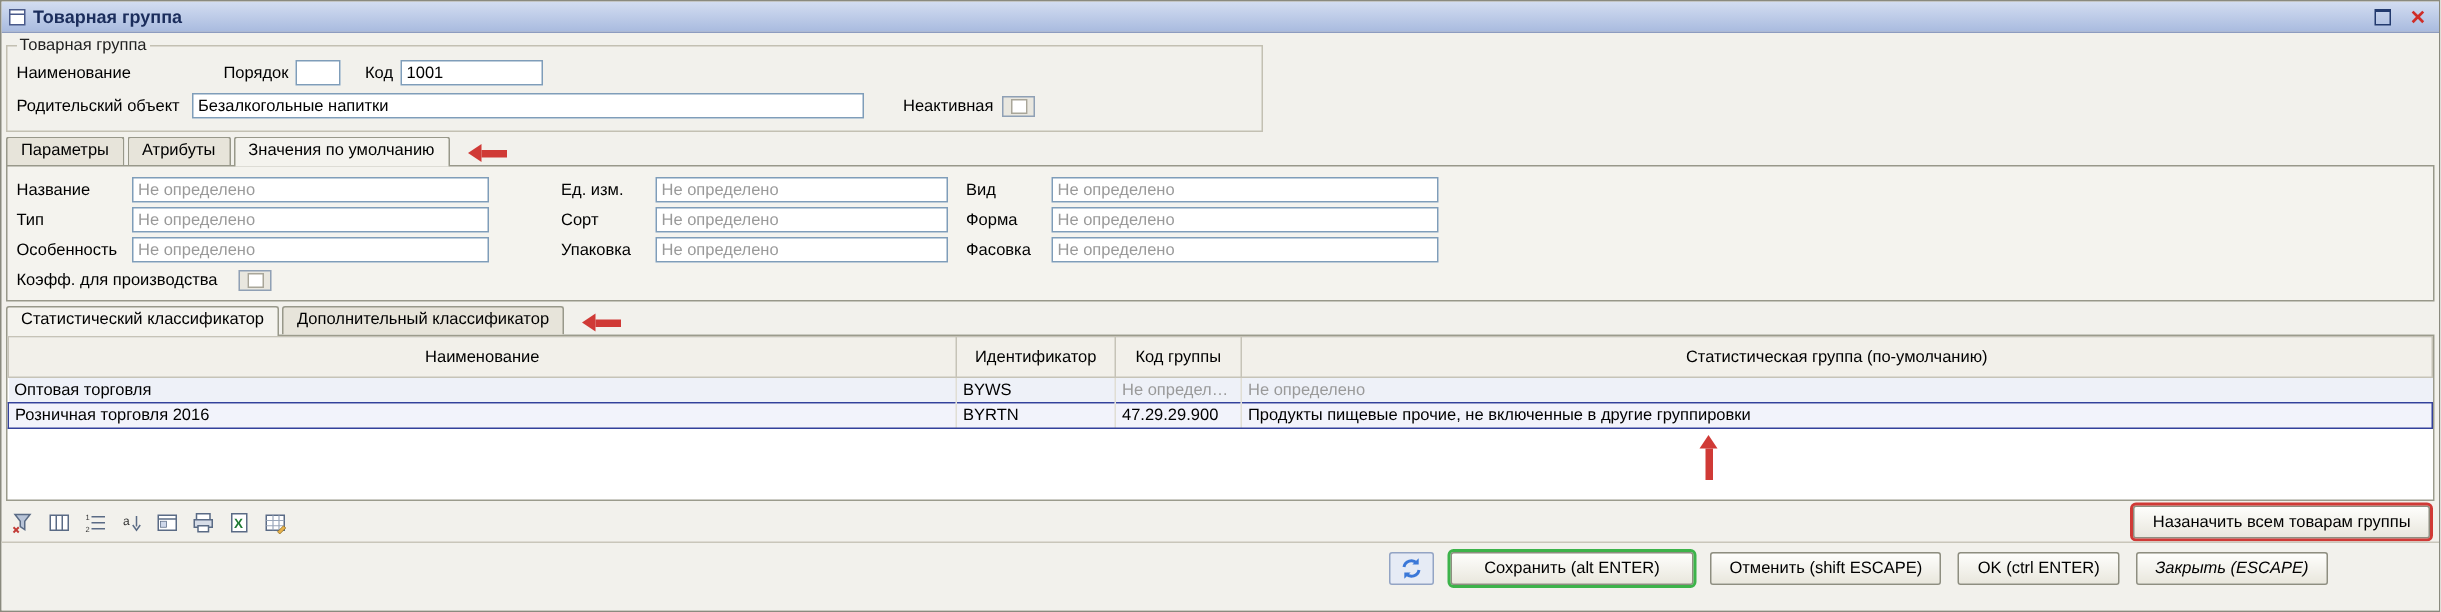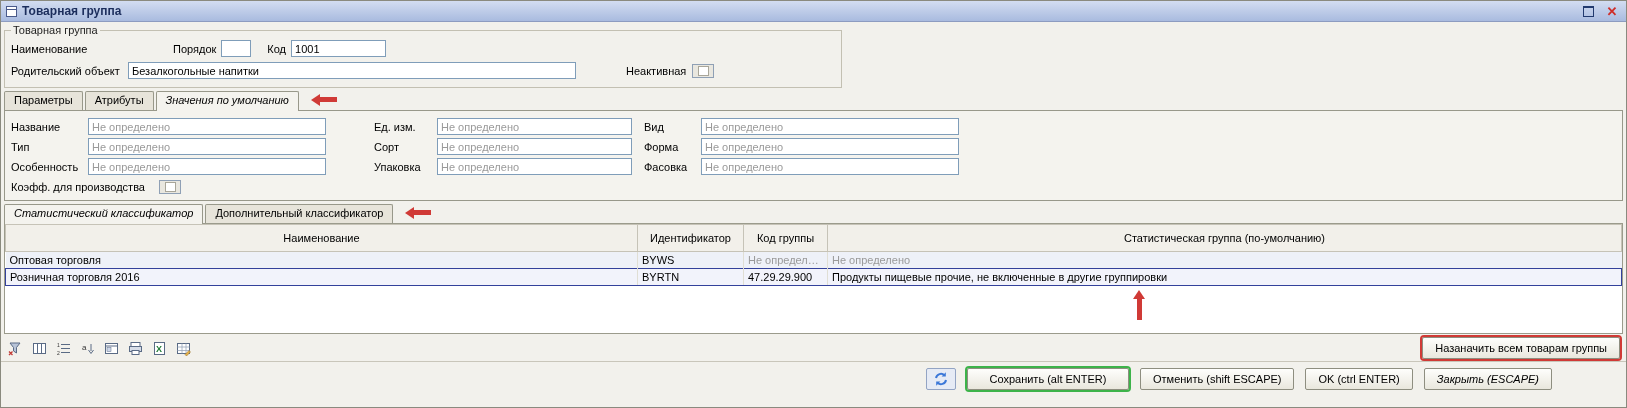--- a/index.html
+++ b/index.html
@@ -18,31 +18,31 @@
   
   fieldset.groupbox{border:1px solid #c3c0b2;margin:2px 0 0 3px;padding:1px 6px 4px;width:838px;box-sizing:border-box;background:transparent;}
   fieldset.groupbox legend{font-size:11px;color:#222;padding:0 2px;}
   .frow{display:flex;align-items:center;height:19px;margin:2px 0 3px;}
   .lbl{white-space:nowrap;color:#000;}
   .w110{width:112px;flex:0 0 112px;}
   .txt{border:1px solid #7f9db9;height:17px;box-sizing:border-box;padding:0 3px;font:11px "Liberation Sans",sans-serif;background:#fff;color:#000;}
   .w448{width:448px;}
   .w28{width:30px;}
   .w95{width:95px;}
-  .ml50{margin-left:50px;}
+  .ml50{margin-left:26px;}
   .ml16{margin-left:16px;}
   .lbl + .txt{margin-left:5px;}
   .muted{color:#9a9a9a;}
   .chk{margin-left:6px;display:inline-flex;align-items:center;justify-content:center;width:22px;height:14px;background:#e9e7df;border:1px solid #8fa0b5;box-sizing:border-box;}
   .chk-inner{width:11px;height:10px;background:#fff;border:1px solid #a9a699;box-sizing:border-box;}
   
-  .tabs{display:flex;align-items:center;margin:3px 0 0 3px;position:relative;z-index:2;}
+  .tabs{display:flex;align-items:flex-end;margin:3px 0 0 3px;position:relative;z-index:2;}
   .tab{height:18px;line-height:17px;padding:0 9px;border:1px solid #98988a;border-bottom:none;background:#e7e4da;
        margin-right:2px;border-radius:2px 2px 0 0;white-space:nowrap;cursor:default;}
-  .tab.active{background:#f4f3ee;height:19px;margin-bottom:-1px;font-style:italic;}
+  .tab.active{background:#f4f3ee;height:19px;margin-bottom:-1px;}
   .panel{border:1px solid #98988a;background:#f4f3ee;margin:0 3px;}
   
   .defaults-panel{padding:6px 6px 3px;}
   .drow{display:flex;align-items:center;height:19px;margin-bottom:1px;}
   .dl1{width:72px;flex:0 0 72px;}
   .di1{width:238px;}
   .dl2{margin-left:48px;width:58px;flex:0 0 58px;}
   .di2{width:195px;}
   .dl3{margin-left:12px;width:52px;flex:0 0 52px;}
   .di3{width:258px;}

